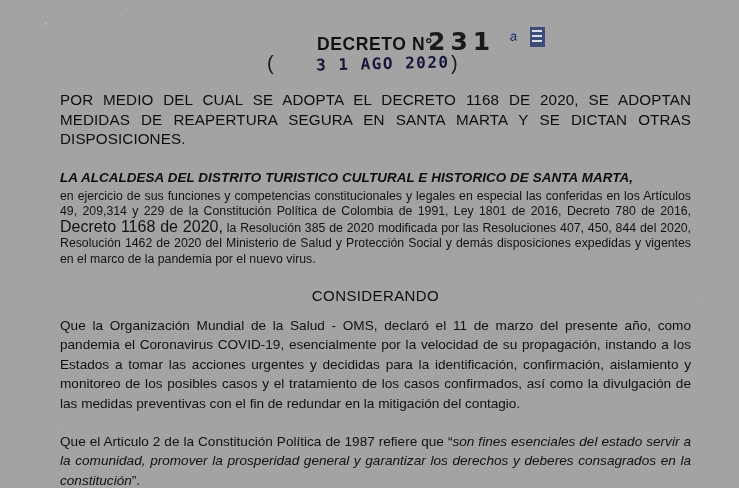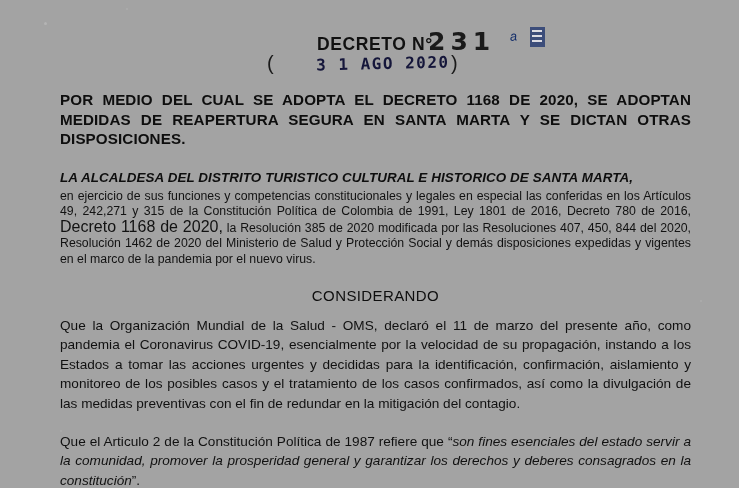--- a/index.html
+++ b/index.html
@@ -120,21 +120,21 @@
     width: 10px;
     height: 2px;
     background: #e7e7ef;
     box-shadow: 0 5px 0 #e7e7ef, 0 10px 0 #e7e7ef;
   }
 
   
   .doc-title {
     margin-top: 4px;
     font-size: 15.2px;
-    font-weight: bold;
+    font-weight: normal;
     line-height: 19.5px;
     text-align: justify;
     letter-spacing: .1px;
     color: #0e0e0e;
   }
 
   
   .authority {
     margin-top: 21px;
     font-size: 13.4px;
@@ -199,21 +199,21 @@
       <div class="paren-right">)</div>
       <div class="stamp-mark">a</div>
       <div class="stamp-box"></div>
     </div>
 
     <div class="doc-title">POR MEDIO DEL CUAL SE ADOPTA EL DECRETO 1168 DE 2020, SE ADOPTAN MEDIDAS DE REAPERTURA SEGURA EN SANTA MARTA Y SE DICTAN OTRAS DISPOSICIONES.</div>
 
     <div class="authority">LA ALCALDESA DEL DISTRITO TURISTICO CULTURAL E HISTORICO DE SANTA MARTA,</div>
 
     <p class="preamble">
-      <span>en ejercicio de sus funciones y competencias constitucionales y legales en especial las conferidas en los Artículos 49, 242,271 y 315 de la Constitución Política de Colombia de 1991, Ley 1801 de 2016, Decreto 780 de 2016,</span>
+      <span>en ejercicio de sus funciones y competencias constitucionales y legales en especial las conferidas en los Artículos 49, 209,314 y 229 de la Constitución Política de Colombia de 1991, Ley 1801 de 2016, Decreto 780 de 2016,</span>
       <span class="small">Decreto 1168 de 2020,</span>
       <span>la Resolución 385 de 2020 modificada por las Resoluciones 407, 450, 844 del 2020, Resolución 1462 de 2020 del Ministerio de Salud y Protección Social y demás disposiciones expedidas y vigentes en el marco de la pandemia por el nuevo virus.</span>
     </p>
 
     <div class="considerando">CONSIDERANDO</div>
 
     <p class="body-par">Que la Organización Mundial de la Salud - OMS, declaró el 11 de marzo del presente año, como pandemia el Coronavirus COVID-19, esencialmente por la velocidad de su propagación, instando a los Estados a tomar las acciones urgentes y decididas para la identificación, confirmación, aislamiento y monitoreo de los posibles casos y el tratamiento de los casos confirmados, así como la divulgación de las medidas preventivas con el fin de redundar en la mitigación del contagio.</p>
 
     <p class="body-par second">
       <span>Que el Articulo 2 de la Constitución Política de 1987 refiere que “</span><i>son fines esenciales del estado servir a la comunidad, promover la prosperidad general y garantizar los derechos y deberes consagrados en la constitución</i><span>”.</span>

